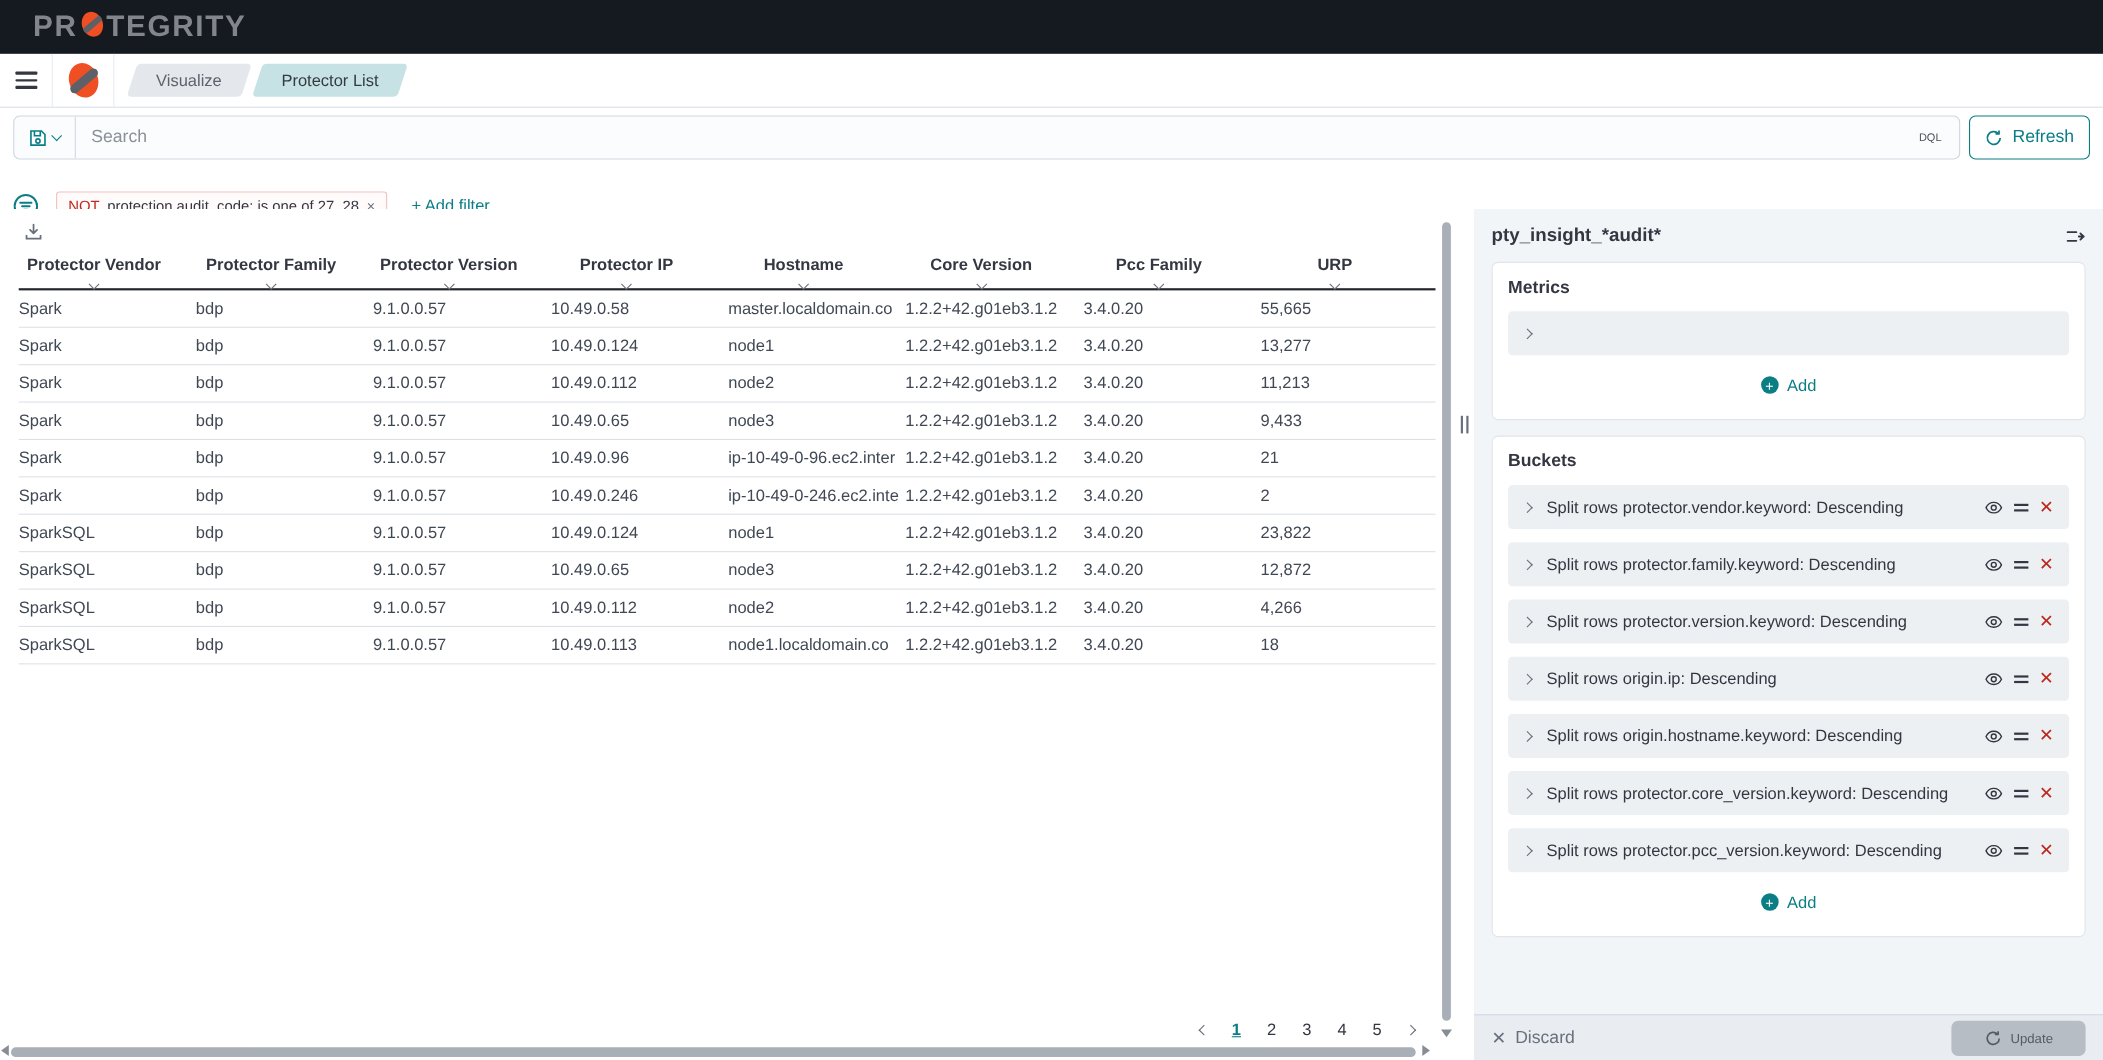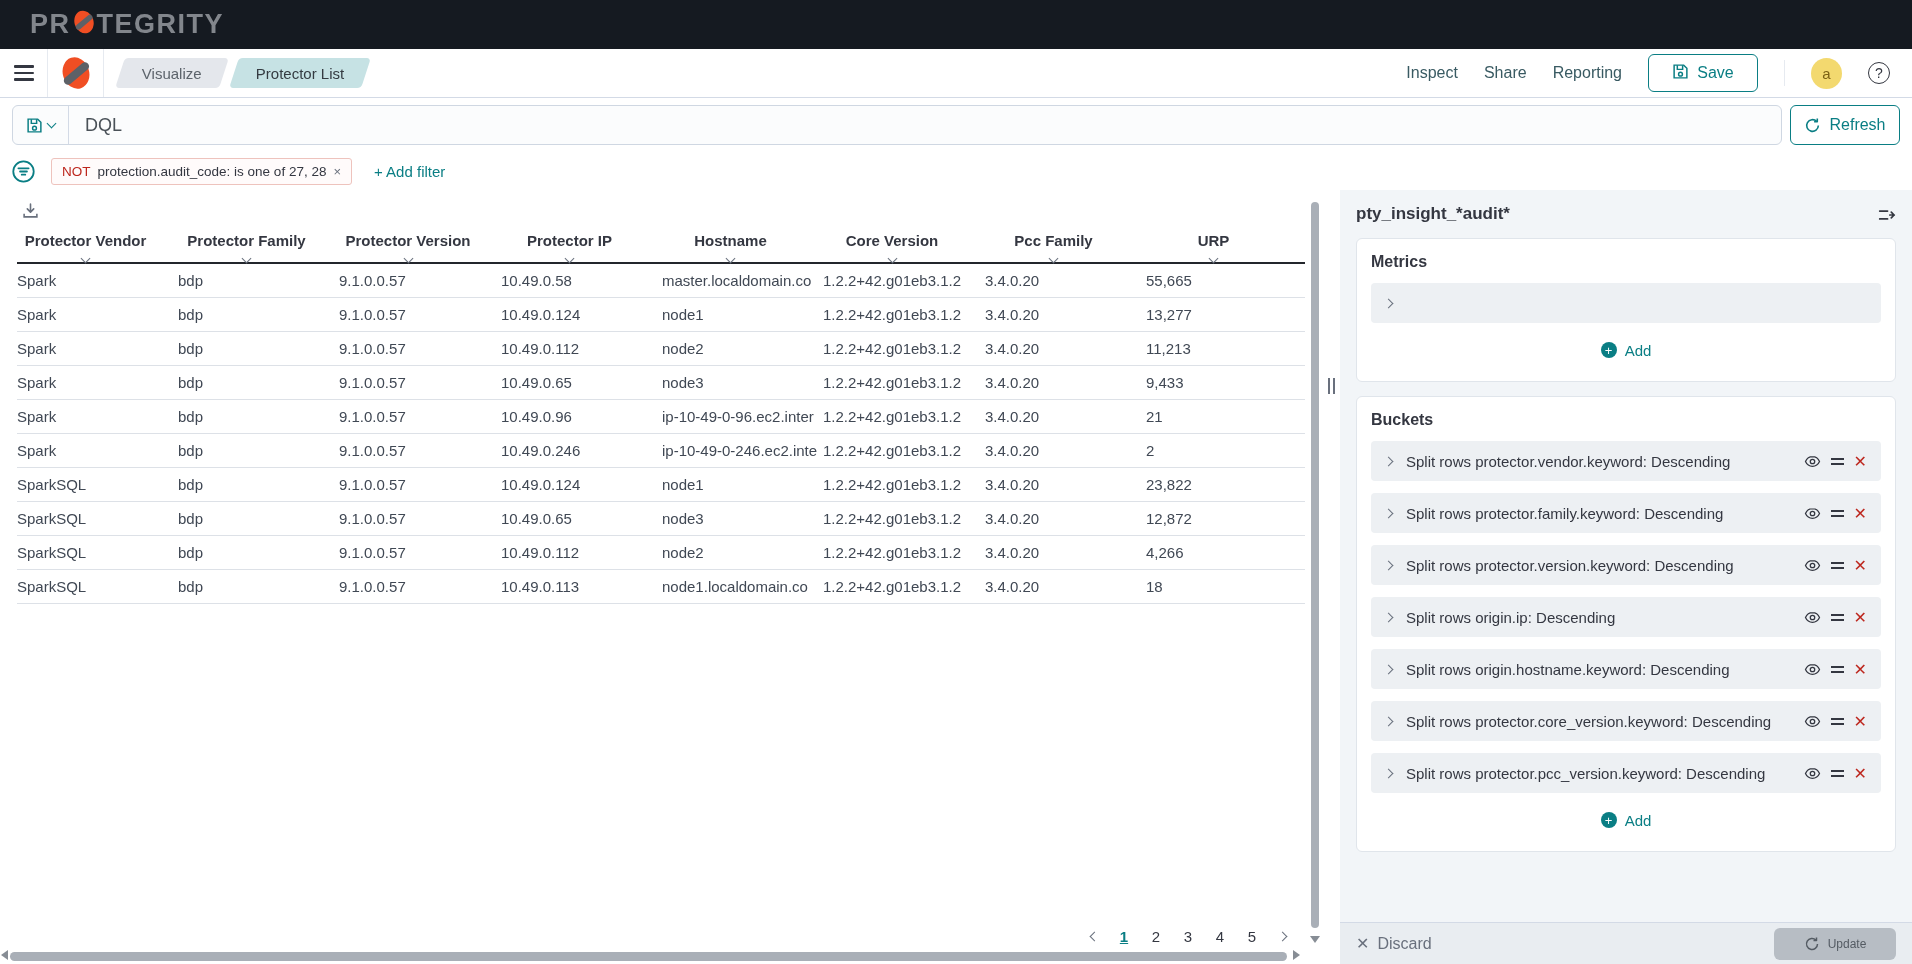--- a/index.html
+++ b/index.html
@@ -42,32 +42,32 @@
   
   .queryrow { position:absolute; left:0; top:98px; width:1912px; height:54px; background:#fff;
     display:flex; align-items:center; padding:0 12px; gap:8px; }
   .qbox { height:40px; background:#fbfcfd; border:1px solid #cfd7e2; border-radius:6px;
     display:flex; align-items:center; overflow:hidden; }
   .qbox.search { flex:1; }
   .seg-save { width:56px; height:100%; display:flex; align-items:center; justify-content:center; gap:5px;
     border-right:1px solid #d3dae6; cursor:pointer; }
   .search-input { flex:1; height:100%; display:flex; align-items:center; padding:0 14px; cursor:text; }
   .placeholder { color:#8b9198; font-size:16px; }
-  .dql { padding:0 16px; font-size:18px; color:#4a5158; cursor:pointer; }
+  .dql { padding:0 16px; font-size:10px; color:#4a5158; cursor:pointer; }
   .qbox.date { width:478px; }
   .seg-cal { width:50px; height:100%; display:flex; align-items:center; justify-content:center; gap:4px;
     border-right:1px solid #d3dae6; cursor:pointer; }
   .date-text { flex:1; padding:0 14px; font-size:16px; color:#343741; cursor:pointer; }
   .show-dates { padding:0 14px; font-size:16px; color:#0a7e84; cursor:pointer; }
   .refresh-btn { height:40px; width:110px; border:1px solid #0a7e84; border-radius:6px; background:#fff;
     color:#0a7e84; font-size:16px; display:flex; align-items:center; justify-content:center; gap:8px;
     cursor:pointer; }
 
   
-  .filterrow { position:absolute; left:0; top:152px; width:1912px; height:38px; background:#fff;
+  .filterrow { position:absolute; left:0; top:168px; width:1912px; height:38px; background:#fff;
     display:flex; align-items:center; padding:0 12px; }
   .filter-pill { margin-left:16px; height:27px; border:1px solid #eec3bd; background:#fffbfb;
     border-radius:3px; display:flex; align-items:center; padding:0 10px; gap:7px; font-size:13.5px;
     cursor:pointer; }
   .pill-not { color:#bd271e; }
   .pill-x { color:#69707d; font-size:13px; cursor:pointer; }
   .add-filter { margin-left:22px; color:#0a7e84; font-size:15px; cursor:pointer; }
 
   
   .viz { position:absolute; left:0; top:190px; width:1340px; height:774px; background:#fff; }
@@ -173,54 +173,35 @@
     </div>
     <div class="crumbs">
       <div class="crumb gray">
         <span>Visualize</span>
       </div>
       <div class="crumb teal">
         <span>Protector List</span>
       </div>
     </div>
   </div>
-  <div class="nav-right">
-    <span class="nav-link">Inspect</span>
-    <span class="nav-link">Share</span>
-    <span class="nav-link">Reporting</span>
-    <button class="save-btn">
-      <span>
-        <svg width="17" height="17" viewBox="0 0 16 16" fill="none" stroke="#0a7e84" stroke-width="1.4">
-          <path d="M2 2h9l3 3v9H2z"></path>
-            <path d="M5 2v4h5V2"></path>
-            <circle cx="8" cy="10.5" r="1.8"></circle>
-        </svg>
-      </span>
-      <span>Save</span>
-    </button>
-    <div class="nav-div"></div>
-    <div class="avatar">
-      <span>a</span>
-    </div>
-    <div class="help">
-      <span>?</span>
-    </div>
-  </div>
 </div>
 
 <div class="queryrow">
   <div class="qbox search">
     <div class="seg-save">
       <svg width="17" height="17" viewBox="0 0 16 16" fill="none" stroke="#0a7e84" stroke-width="1.4">
         <path d="M2 2h9l3 3v9H2z"></path>
           <path d="M5 2v4h5V2"></path>
           <circle cx="8" cy="10.5" r="1.8"></circle>
       </svg>
       <span class="chev down teal"></span>
     </div>
+    <div class="search-input">
+      <span class="placeholder">Search</span>
+    </div>
     <span class="dql">DQL</span>
   </div>
   <button class="refresh-btn">
     <svg width="17" height="17" viewBox="0 0 16 16" fill="none" stroke="#0a7e84" stroke-width="1.5">
       <path d="M13.5 8a5.5 5.5 0 1 1-1.6-3.9"></path>
         <path d="M12.5 1.5v3h-3" stroke-linejoin="round"></path>
     </svg>
     <span>Refresh</span>
   </button>
 </div>

